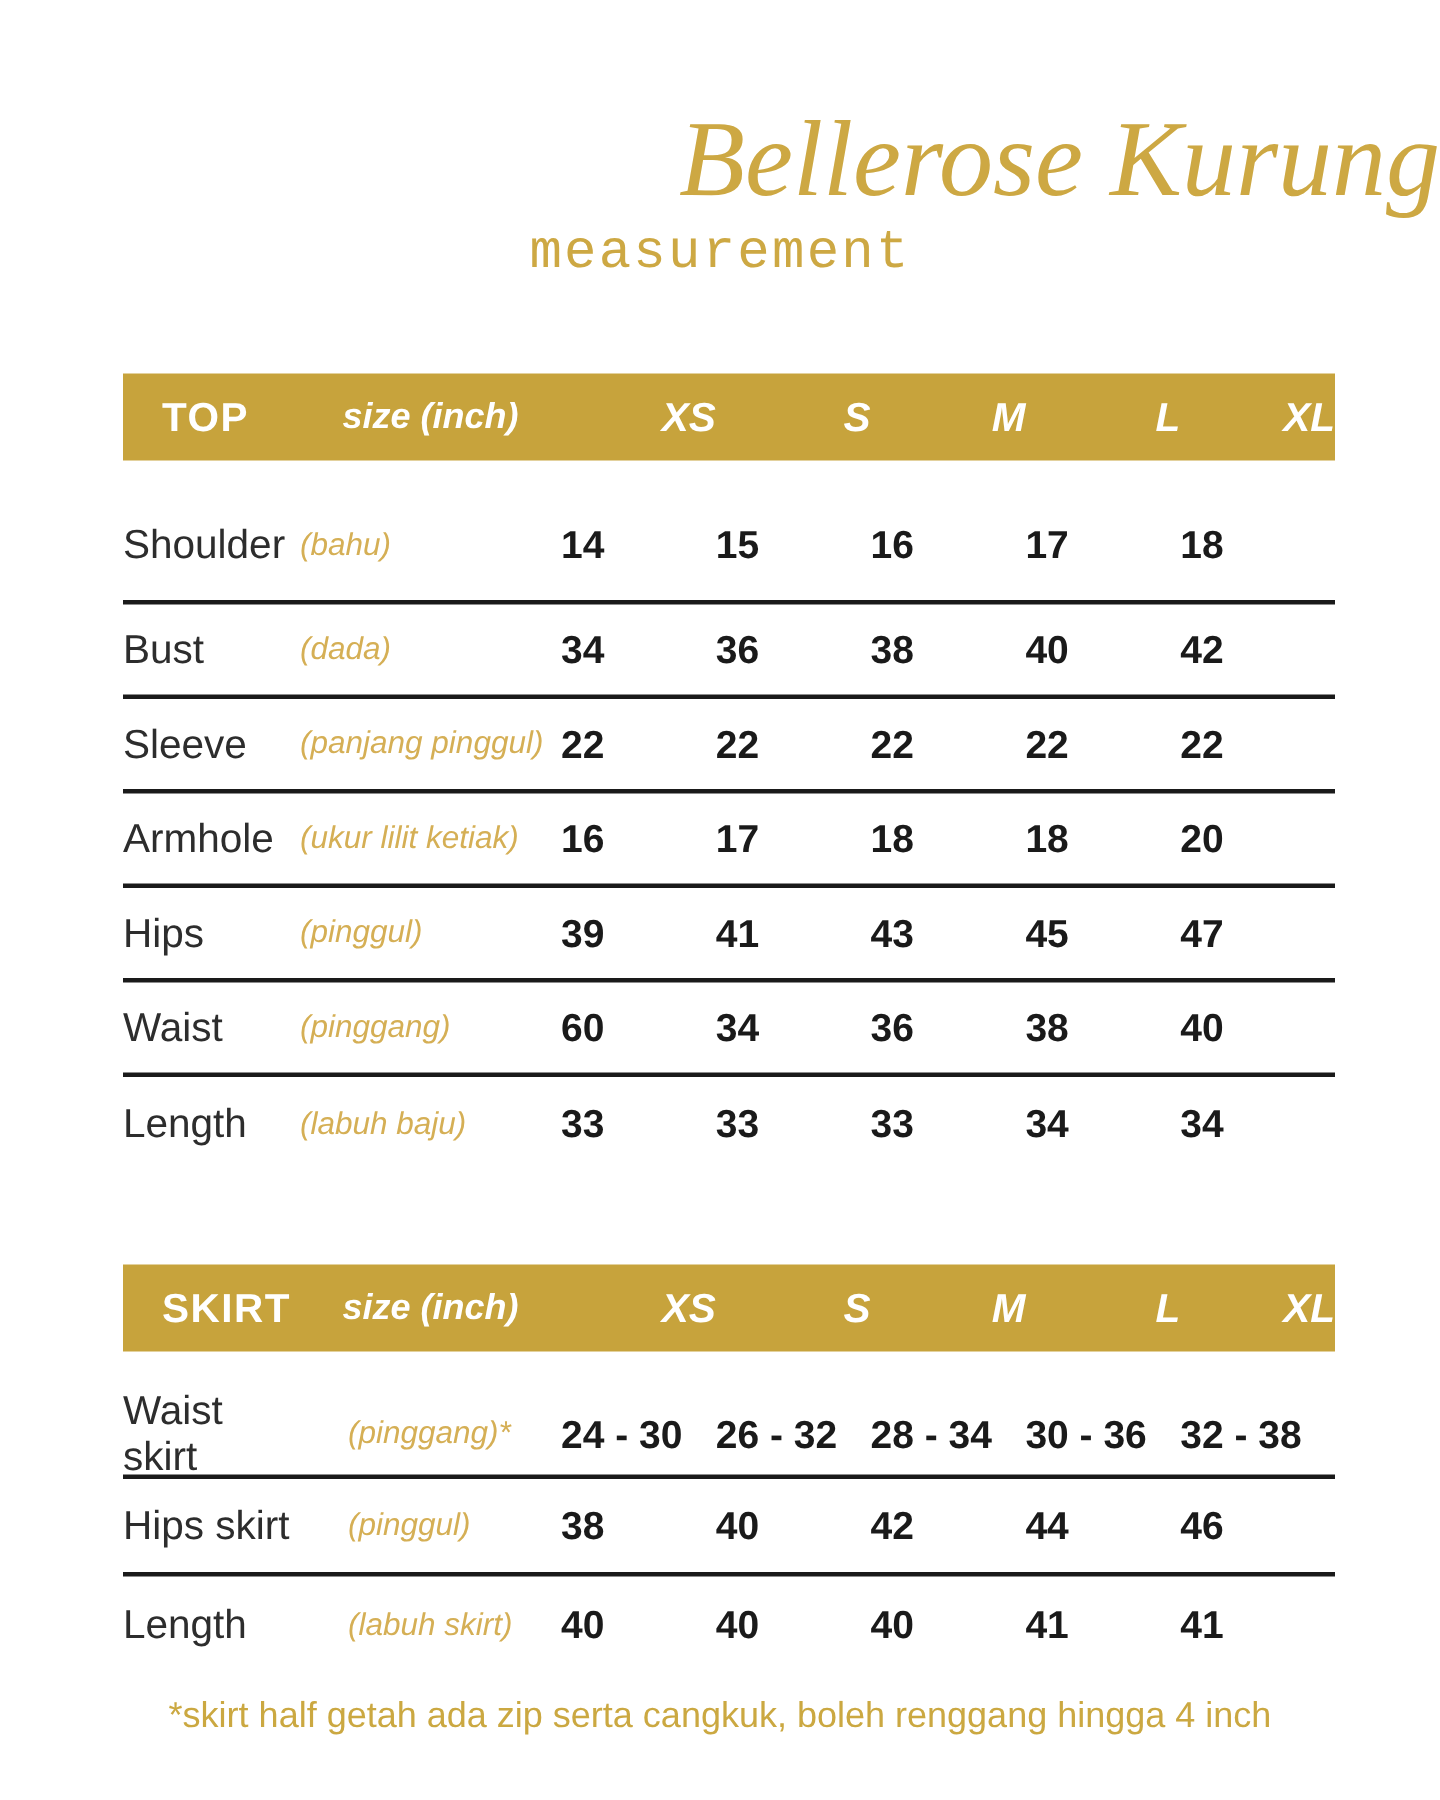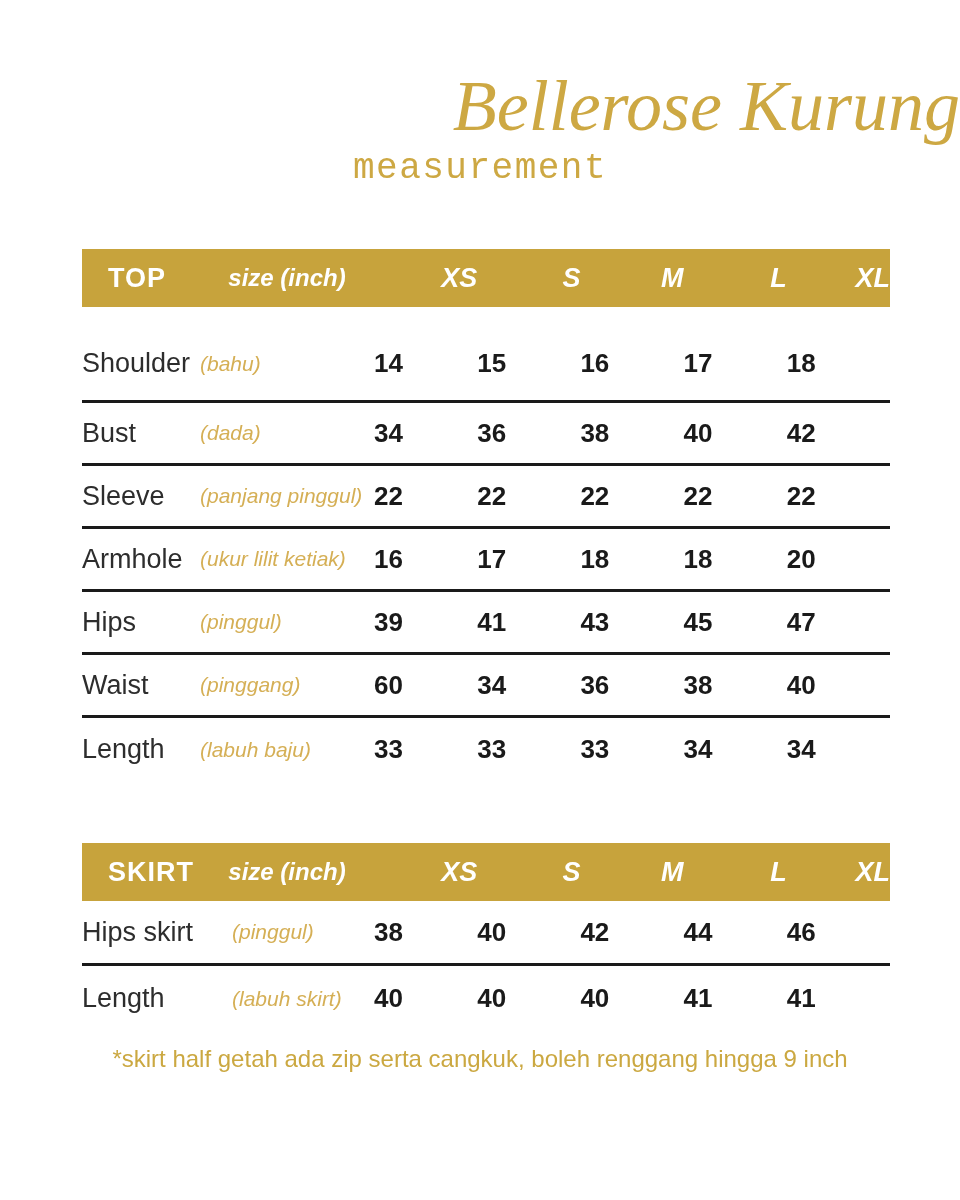--- a/index.html
+++ b/index.html
@@ -172,20 +172,29 @@
     <div class="bar">
       <div class="bar-name">SKIRT</div>
       <div class="bar-size">size (inch)</div>
       <div class="bar-col">XS</div>
       <div class="bar-col">S</div>
       <div class="bar-col">M</div>
       <div class="bar-col">L</div>
       <div class="bar-col">XL</div>
     </div>
     <div class="rows">
+        <div class="row first">
+          <div class="cell label">Waist skirt</div>
+          <div class="cell malay">(pinggang)*</div>
+          <div class="cell val">24 - 30</div>
+          <div class="cell val">26 - 32</div>
+          <div class="cell val">28 - 34</div>
+          <div class="cell val">30 - 36</div>
+          <div class="cell val">32 - 38</div>
+        </div>
         <div class="row">
           <div class="cell label">Hips skirt</div>
           <div class="cell malay">(pinggul)</div>
           <div class="cell val">38</div>
           <div class="cell val">40</div>
           <div class="cell val">42</div>
           <div class="cell val">44</div>
           <div class="cell val">46</div>
         </div>
         <div class="row last">
@@ -195,13 +204,13 @@
           <div class="cell val">40</div>
           <div class="cell val">40</div>
           <div class="cell val">41</div>
           <div class="cell val">41</div>
         </div>
       </div>
   </div>
 
 </div>
 
-<div class="footnote">*skirt half getah ada zip serta cangkuk, boleh renggang hingga 9 inch</div>
+<div class="footnote">*skirt half getah ada zip serta cangkuk, boleh renggang hingga 4 inch</div>
 
 </body></html>

